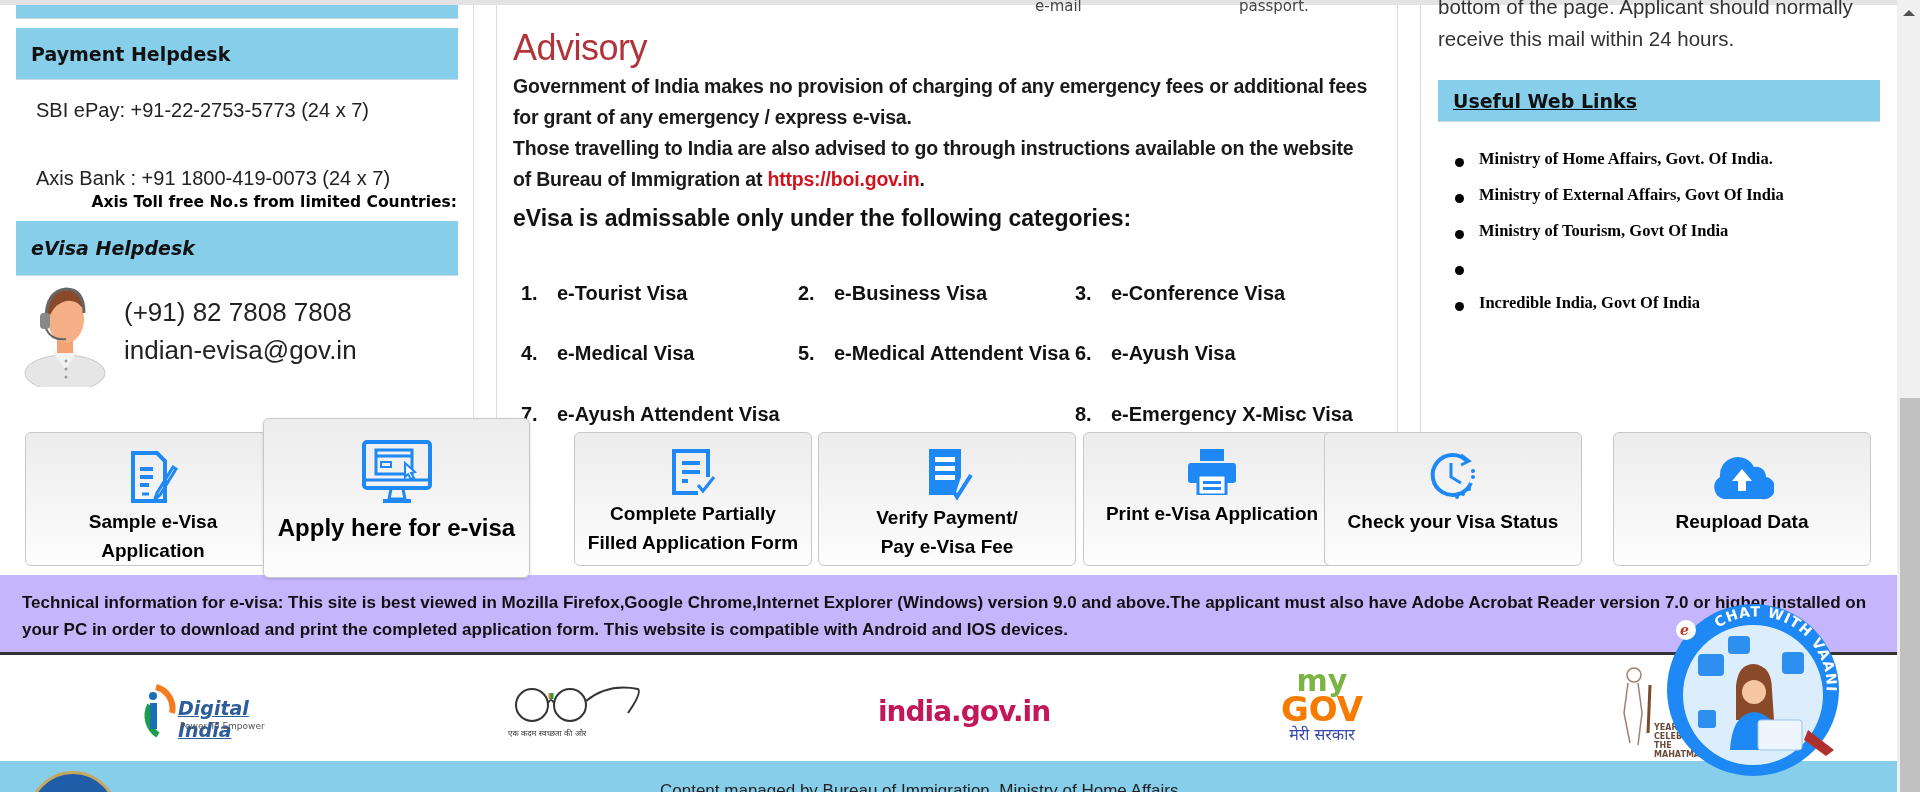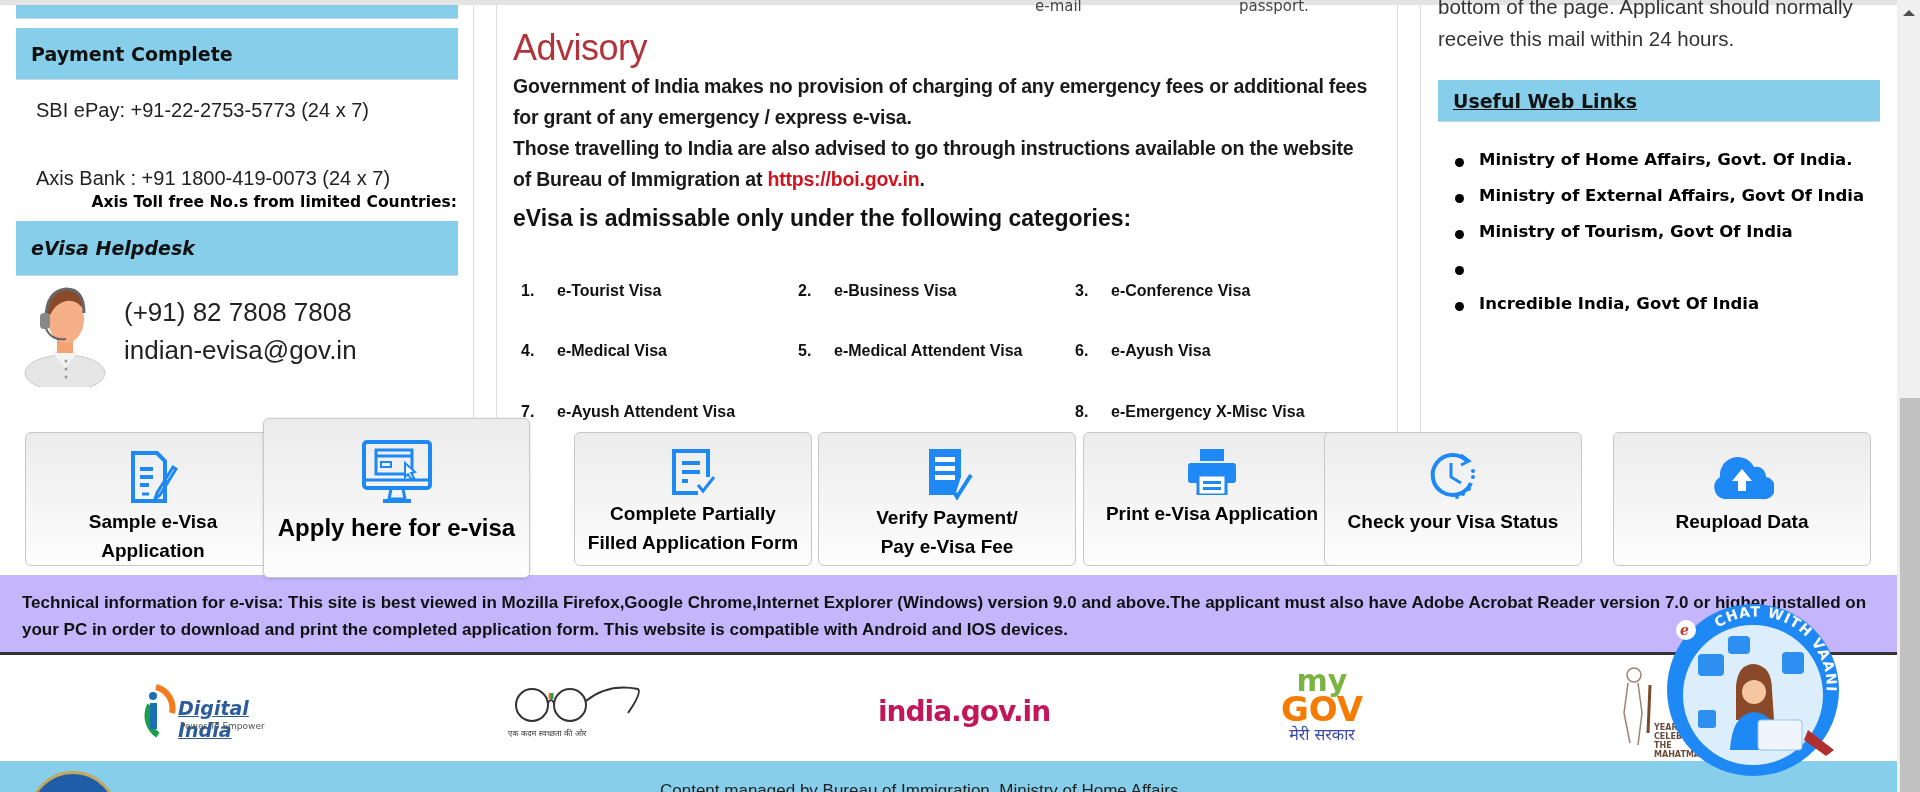--- a/index.html
+++ b/index.html
@@ -20,28 +20,28 @@
     .agent { position: absolute; left: 20px; top: 272px; width: 90px; height: 110px; }
     .contact { position: absolute; left: 124px; top: 288px; font-size: 26px; color: #222; line-height: 38px; font-family: "Liberation Sans", sans-serif; }
 
     
     .midcol { position: absolute; left: 496px; top: 5px; width: 902px; height: 495px; border-left: 1px solid #ddd; border-right: 1px solid #ddd; }
     .cutoff { position: absolute; top: -8px; font-size: 15px; color: #444; }
     .advisory-title { position: absolute; left: 16px; top: 22px; font-size: 36px; color: #b0343a; font-family: "Liberation Sans", sans-serif; letter-spacing: -0.5px; }
     .adv-text { position: absolute; left: 16px; top: 66px; width: 860px; font-size: 19.5px; font-weight: bold; line-height: 31px; color: #1a1a1a; font-family: "Liberation Sans", sans-serif; letter-spacing: -0.2px; }
     .adv-text a { color: #d0141e; text-decoration: none; }
     .cat-title { position: absolute; left: 16px; top: 200px; font-size: 23px; font-weight: bold; color: #111; font-family: "Liberation Sans", sans-serif; }
-    .cat { position: absolute; font-size: 16px; font-weight: bold; color: #111; font-family: "Liberation Sans", sans-serif; white-space: nowrap; }
+    .cat { position: absolute; font-size: 20px; font-weight: bold; color: #111; font-family: "Liberation Sans", sans-serif; white-space: nowrap; }
     .cat .num { display: inline-block; width: 36px; }
 
     
     .rightcol { position: absolute; left: 1420px; top: 5px; width: 477px; height: 495px; border-left: 1px solid #ddd; }
     .rightcol .intro { position: absolute; left: 17px; top: -14px; font-size: 20.5px; color: #333; line-height: 32px; font-family: "Liberation Sans", sans-serif; }
     .bar.links { left: 17px; top: 75px; width: 442px; height: 42px; text-decoration: underline; }
-    .weblinks { position: absolute; left: 34px; top: 136px; list-style: none; }
+    .weblinks { position: absolute; left: 34px; top: 136px; list-style: none; font-family: Liberation Serif, serif; }
     .weblinks li { font-size: 16.5px; font-weight: bold; height: 36px; display: flex; align-items: center; color: #000; }
     .weblinks li .dot { width: 9px; height: 9px; border-radius: 50%; background: #000; margin-right: 15px; margin-top: 6px; flex: none; }
 
     
     .actions { position: absolute; left: 0; top: 0; }
     .abtn { position: absolute; top: 432px; height: 134px; border: 1px solid #c8c8c8; border-radius: 6px; background: linear-gradient(#ececec, #fdfdfd); display: flex; flex-direction: column; align-items: center; justify-content: flex-start; text-align: center; font-weight: bold; font-size: 19px; color: #000; font-family: "Liberation Sans", sans-serif; line-height: 29px; padding-top: 16px; }
     .abtn svg { flex: none; margin-bottom: 2px; }
     .abtn.big { top: 418px; height: 160px; left: 263px; width: 267px; font-size: 24px; z-index: 2; box-shadow: 0 1px 3px rgba(0,0,0,0.15); padding-top: 20px; }
 
     
@@ -65,21 +65,21 @@
     .scrollbar .thumb { position: absolute; left: 3px; top: 398px; width: 20px; height: 394px; background: #c1c1c1; }
   </style>
 </head>
 <body>
 
 <div class="page">
   <div class="topline"></div>
 
   <div class="leftcol">
     <div class="bar cut"></div>
-    <div class="bar pay">Payment Complete</div>
+    <div class="bar pay">Payment Helpdesk</div>
     <div class="line sbi">SBI ePay: +91-22-2753-5773 (24 x 7)</div>
     <div class="line axis">Axis Bank : +91 1800-419-0073 (24 x 7)</div>
     <div class="axisnote">Axis Toll free No.s from limited Countries:</div>
     <div class="bar evisa">eVisa Helpdesk</div>
     <div class="agent">
       <svg width="90" height="110" viewBox="0 0 90 110">
         <ellipse cx="45" cy="96" rx="40" ry="18" fill="#e6e6e6" stroke="#c9c9c9"></ellipse>
         <path d="M32 74 L45 92 L58 74 Z" fill="#f3f3f3"></path>
         <rect x="37" y="58" width="16" height="18" fill="#f2a273"></rect>
         <ellipse cx="46" cy="42" rx="18" ry="24" fill="#f5b088"></ellipse>

